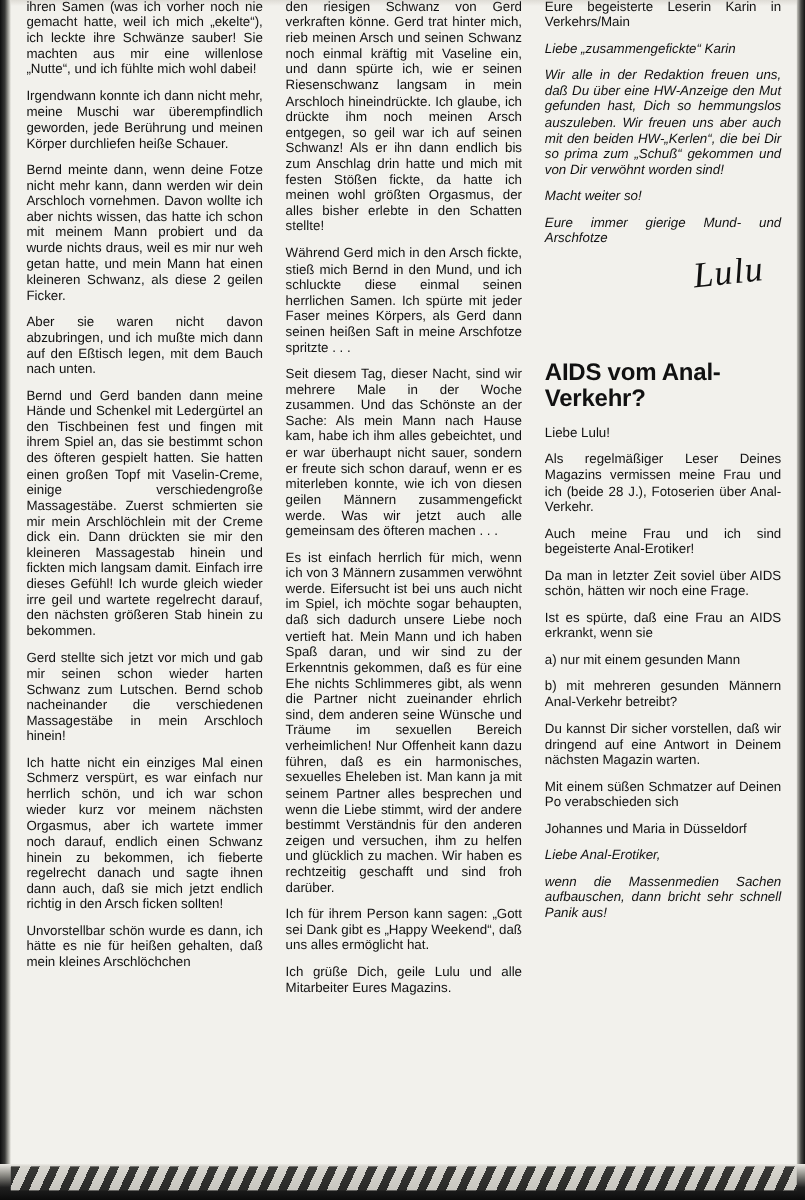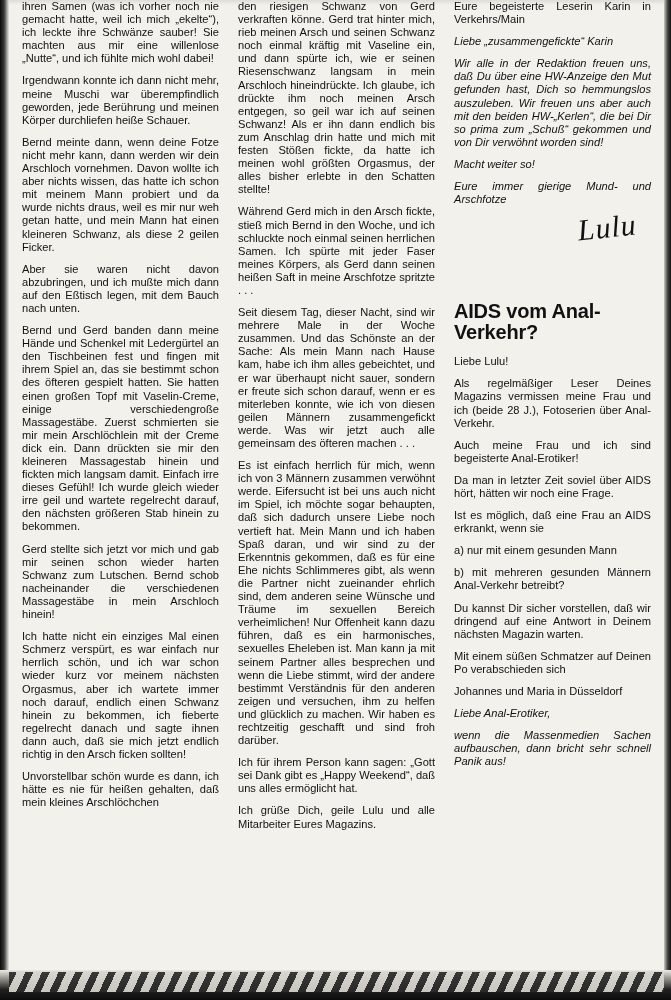--- a/index.html
+++ b/index.html
@@ -122,21 +122,21 @@
       <p>Bernd meinte dann, wenn deine Fotze nicht mehr kann, dann werden wir dein Arschloch vornehmen. Davon wollte ich aber nichts wissen, das hatte ich schon mit meinem Mann probiert und da wurde nichts draus, weil es mir nur weh getan hatte, und mein Mann hat einen kleineren Schwanz, als diese 2 geilen Ficker.</p>
       <p>Aber sie waren nicht davon abzubringen, und ich mußte mich dann auf den Eßtisch legen, mit dem Bauch nach unten.</p>
       <p>Bernd und Gerd banden dann meine Hände und Schenkel mit Ledergürtel an den Tischbeinen fest und fingen mit ihrem Spiel an, das sie bestimmt schon des öfteren gespielt hatten. Sie hatten einen großen Topf mit Vaselin-Creme, einige verschiedengroße Massagestäbe. Zuerst schmierten sie mir mein Arschlöchlein mit der Creme dick ein. Dann drückten sie mir den kleineren Massagestab hinein und fickten mich langsam damit. Einfach irre dieses Gefühl! Ich wurde gleich wieder irre geil und wartete regelrecht darauf, den nächsten größeren Stab hinein zu bekommen.</p>
       <p>Gerd stellte sich jetzt vor mich und gab mir seinen schon wieder harten Schwanz zum Lutschen. Bernd schob nacheinander die verschiedenen Massagestäbe in mein Arschloch hinein!</p>
       <p>Ich hatte nicht ein einziges Mal einen Schmerz verspürt, es war einfach nur herrlich schön, und ich war schon wieder kurz vor meinem nächsten Orgasmus, aber ich wartete immer noch darauf, endlich einen Schwanz hinein zu bekommen, ich fieberte regelrecht danach und sagte ihnen dann auch, daß sie mich jetzt endlich richtig in den Arsch ficken sollten!</p>
       <p>Unvorstellbar schön wurde es dann, ich hätte es nie für heißen gehalten, daß mein kleines Arschlöchchen</p>
     </div>
 
     <div class="col">
       <p class="first">den riesigen Schwanz von Gerd verkraften könne. Gerd trat hinter mich, rieb meinen Arsch und seinen Schwanz noch einmal kräftig mit Vaseline ein, und dann spürte ich, wie er seinen Riesenschwanz langsam in mein Arschloch hineindrückte. Ich glaube, ich drückte ihm noch meinen Arsch entgegen, so geil war ich auf seinen Schwanz! Als er ihn dann endlich bis zum Anschlag drin hatte und mich mit festen Stößen fickte, da hatte ich meinen wohl größten Orgasmus, der alles bisher erlebte in den Schatten stellte!</p>
-      <p>Während Gerd mich in den Arsch fickte, stieß mich Bernd in den Woche, und ich schluckte noch einmal seinen herrlichen Samen. Ich spürte mit jeder Faser meines Körpers, als Gerd dann seinen heißen Saft in meine Arschfotze spritzte . . .</p>
+      <p>Während Gerd mich in den Arsch fickte, stieß mich Bernd in den Mund, und ich schluckte diese einmal seinen herrlichen Samen. Ich spürte mit jeder Faser meines Körpers, als Gerd dann seinen heißen Saft in meine Arschfotze spritzte . . .</p>
       <p>Seit diesem Tag, dieser Nacht, sind wir mehrere Male in der Woche zusammen. Und das Schönste an der Sache: Als mein Mann nach Hause kam, habe ich ihm alles gebeichtet, und er war überhaupt nicht sauer, sondern er freute sich schon darauf, wenn er es miterleben konnte, wie ich von diesen geilen Männern zusammengefickt werde. Was wir jetzt auch alle gemeinsam des öfteren machen . . .</p>
       <p>Es ist einfach herrlich für mich, wenn ich von 3 Männern zusammen verwöhnt werde. Eifersucht ist bei uns auch nicht im Spiel, ich möchte sogar behaupten, daß sich dadurch unsere Liebe noch vertieft hat. Mein Mann und ich haben Spaß daran, und wir sind zu der Erkenntnis gekommen, daß es für eine Ehe nichts Schlimmeres gibt, als wenn die Partner nicht zueinander ehrlich sind, dem anderen seine Wünsche und Träume im sexuellen Bereich verheimlichen! Nur Offenheit kann dazu führen, daß es ein harmonisches, sexuelles Eheleben ist. Man kann ja mit seinem Partner alles besprechen und wenn die Liebe stimmt, wird der andere bestimmt Verständnis für den anderen zeigen und versuchen, ihm zu helfen und glücklich zu machen. Wir haben es rechtzeitig geschafft und sind froh darüber.</p>
       <p>Ich für ihrem Person kann sagen: „Gott sei Dank gibt es „Happy Weekend“, daß uns alles ermöglicht hat.</p>
       <p>Ich grüße Dich, geile Lulu und alle Mitarbeiter Eures Magazins.</p>
     </div>
 
     <div class="col">
       <p class="first">Eure begeisterte Leserin Karin in Verkehrs/Main</p>
       <p class="italic">Liebe „zusammengefickte“ Karin</p>
       <p class="italic">Wir alle in der Redaktion freuen uns, daß Du über eine HW-Anzeige den Mut gefunden hast, Dich so hemmungslos auszuleben. Wir freuen uns aber auch mit den beiden HW-„Kerlen“, die bei Dir so prima zum „Schuß“ gekommen und von Dir verwöhnt worden sind!</p>
@@ -146,22 +146,22 @@
       <div class="sig-wrap">
         <div class="signature">Lulu</div>
       </div>
 
       <div class="gap-before-heading"></div>
       <h2 class="heading">AIDS vom Anal-Verkehr?</h2>
 
       <p>Liebe Lulu!</p>
       <p>Als regelmäßiger Leser Deines Magazins vermissen meine Frau und ich (beide 28 J.), Fotoserien über Anal-Verkehr.</p>
       <p>Auch meine Frau und ich sind begeisterte Anal-Erotiker!</p>
-      <p>Da man in letzter Zeit soviel über AIDS hört, hätten wir noch eine Frage.</p>
-      <p>Ist es möglich, daß eine Frau an AIDS erkrankt, wenn sie</p>
+      <p>Da man in letzter Zeit soviel über AIDS schön, hätten wir noch eine Frage.</p>
+      <p>Ist es spürte, daß eine Frau an AIDS erkrankt, wenn sie</p>
       <p>a) nur mit einem gesunden Mann</p>
       <p>b) mit mehreren gesunden Männern Anal-Verkehr betreibt?</p>
       <p>Du kannst Dir sicher vorstellen, daß wir dringend auf eine Antwort in Deinem nächsten Magazin warten.</p>
       <p>Mit einem süßen Schmatzer auf Deinen Po verabschieden sich</p>
       <p>Johannes und Maria in Düsseldorf</p>
       <p class="italic">Liebe Anal-Erotiker,</p>
       <p class="italic">wenn die Massenmedien Sachen aufbauschen, dann bricht sehr schnell Panik aus!</p>
     </div>
 
   </div>

